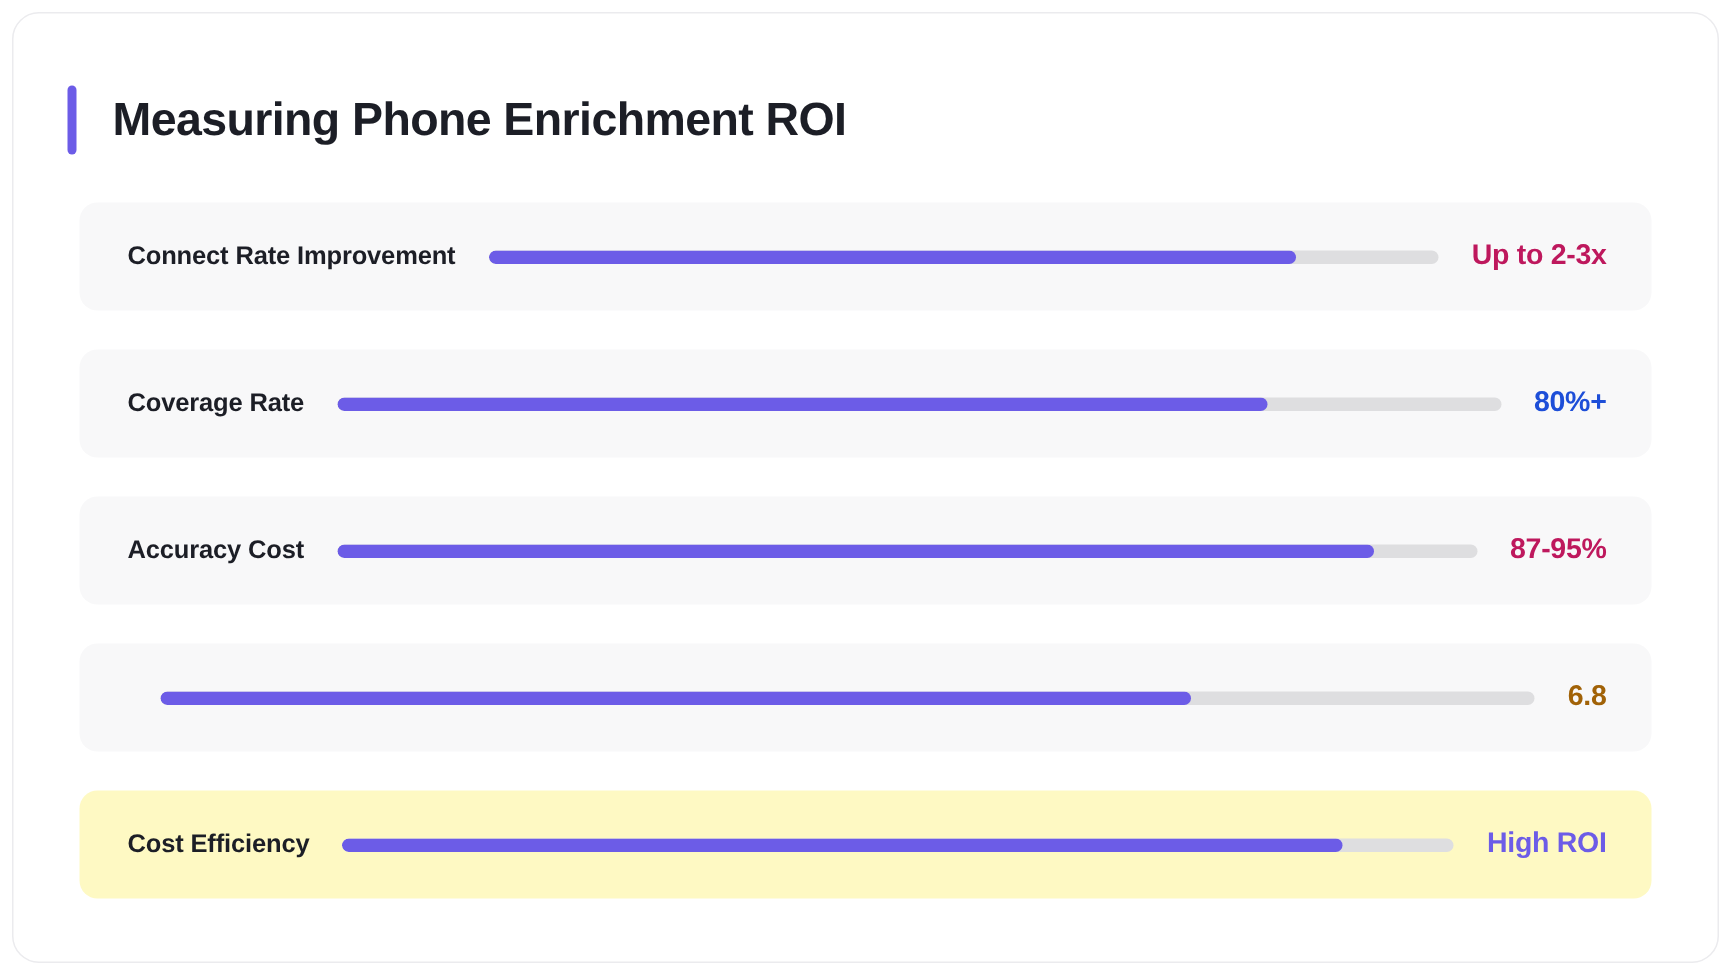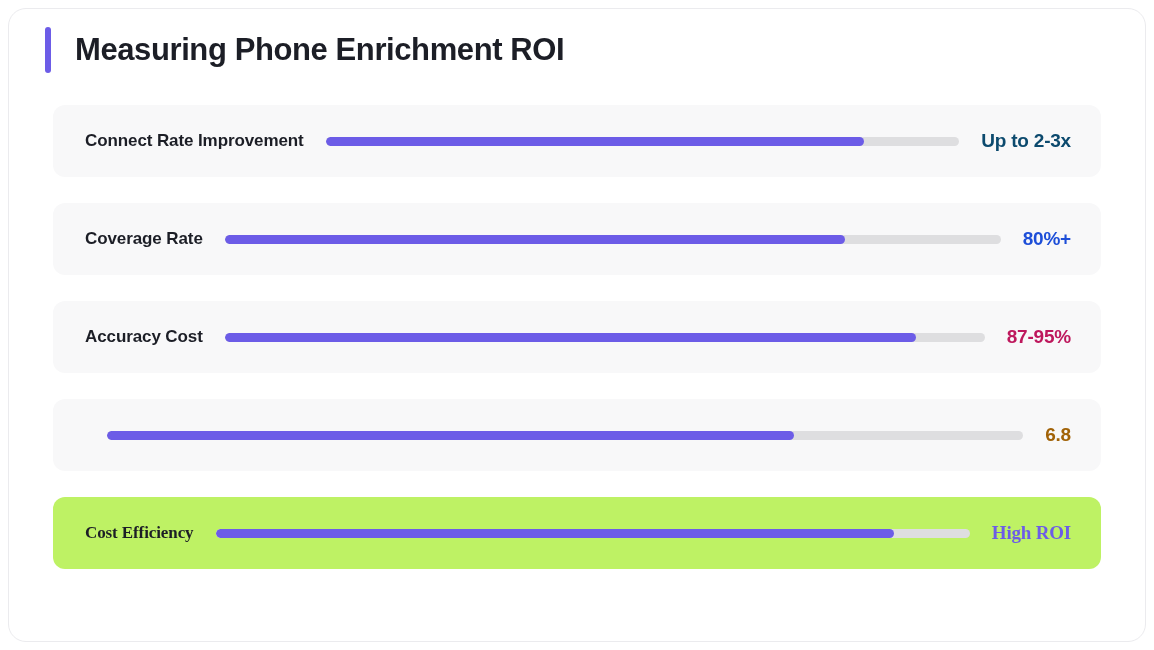--- a/index.html
+++ b/index.html
@@ -20,21 +20,21 @@
     height: 634px;
     background: #ffffff;
     border: 1px solid #ebebee;
     border-radius: 18px;
     overflow: hidden;
   }
 
   .title-row {
     display: flex;
     align-items: flex-start;
-    margin: 18px 0 0 36px;
+    margin: 48px 0 0 36px;
     height: 46px;
   }
 
   .title-accent {
     width: 6px;
     height: 46px;
     background: #6c5ce7;
     border-radius: 3px;
     flex: 0 0 auto;
   }
@@ -113,21 +113,21 @@
     <div class="page-title">Measuring Phone Enrichment ROI</div>
   </div>
 
   <div class="metrics">
 
     <div class="metric-row" style="background: rgb(248, 248, 249);">
       <div class="metric-label">Connect Rate Improvement</div>
       <div class="metric-track" style="background: rgb(222, 222, 224);">
         <div class="metric-fill" style="width: 85%; background: rgb(108, 92, 231);"></div>
       </div>
-      <div class="metric-value" style="color: #0c4a6e;">Up to 2-3x</div>
+      <div class="metric-value" style="color: #be185d;">Up to 2-3x</div>
     </div>
 
     <div class="metric-row" style="background: rgb(248, 248, 249);">
       <div class="metric-label">Coverage Rate</div>
       <div class="metric-track" style="background: rgb(222, 222, 224);">
         <div class="metric-fill" style="width: 80%; background: rgb(108, 92, 231);"></div>
       </div>
       <div class="metric-value" style="color: #1d4ed8;">80%+</div>
     </div>
 
@@ -139,21 +139,21 @@
       <div class="metric-value" style="color: #be185d;">87-95%</div>
     </div>
 
     <div class="metric-row" style="background: rgb(248, 248, 249);">
       <div class="metric-track" style="background: rgb(222, 222, 224);">
         <div class="metric-fill" style="width: 75%; background: rgb(108, 92, 231);"></div>
       </div>
       <div class="metric-value" style="color: #a16207;">6.8</div>
     </div>
 
-    <div class="metric-row" style="background: #bef264; font-family: Liberation Serif, serif;">
+    <div class="metric-row" style="background: #fef9c3;">
       <div class="metric-label">Cost Efficiency</div>
       <div class="metric-track" style="background: rgb(222, 222, 224);">
         <div class="metric-fill" style="width: 90%; background: rgb(108, 92, 231);"></div>
       </div>
       <div class="metric-value" style="color: rgb(108, 92, 231);">High ROI</div>
     </div>
 
   </div>
 </div>
 

